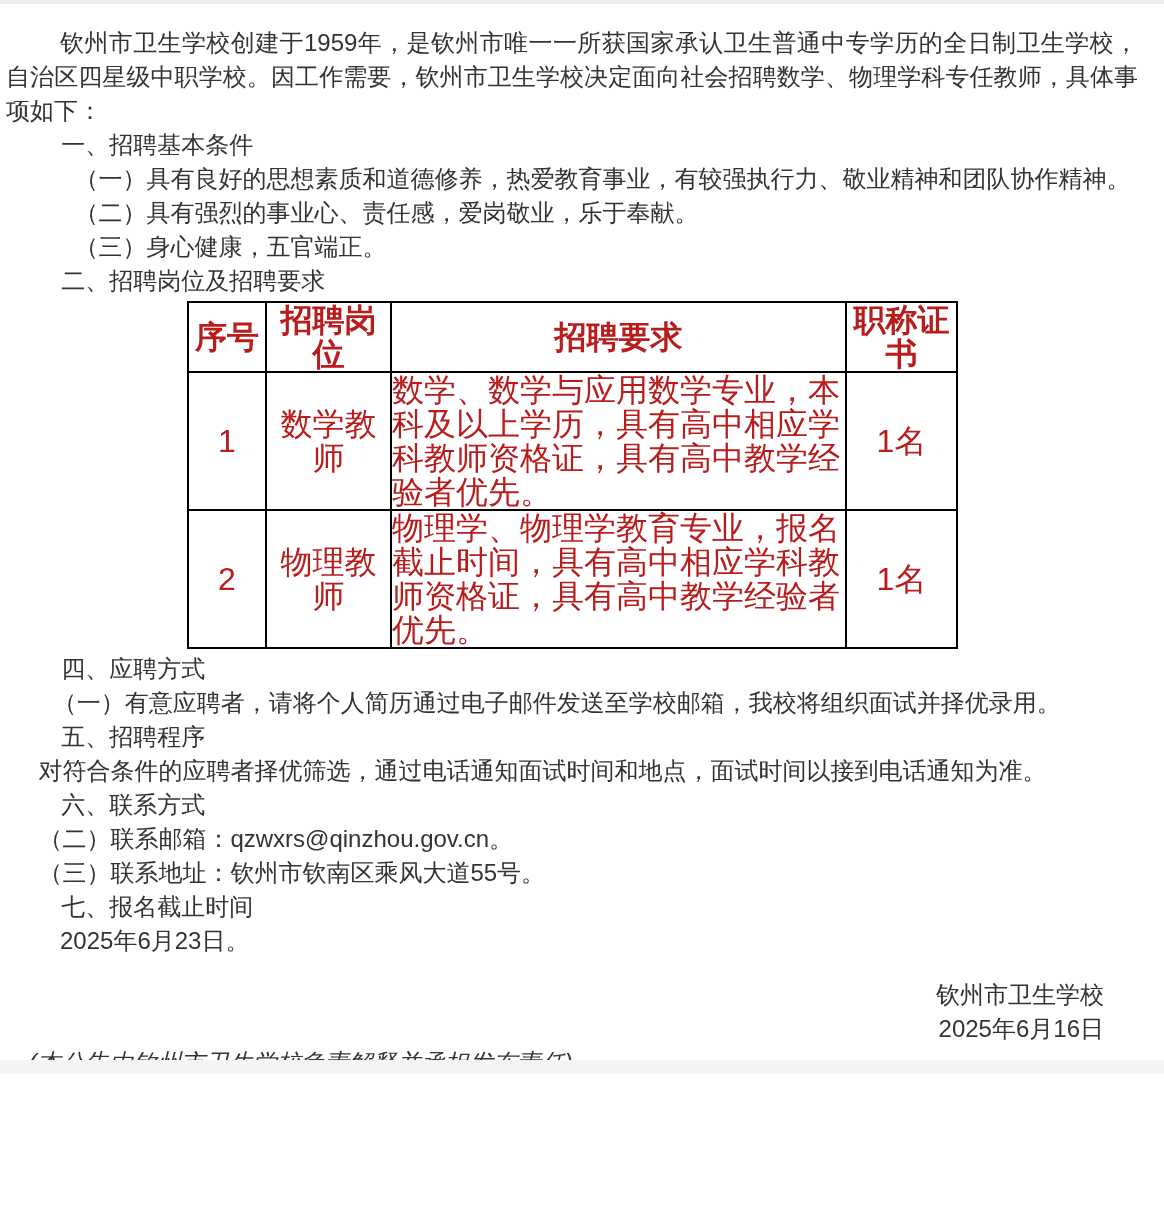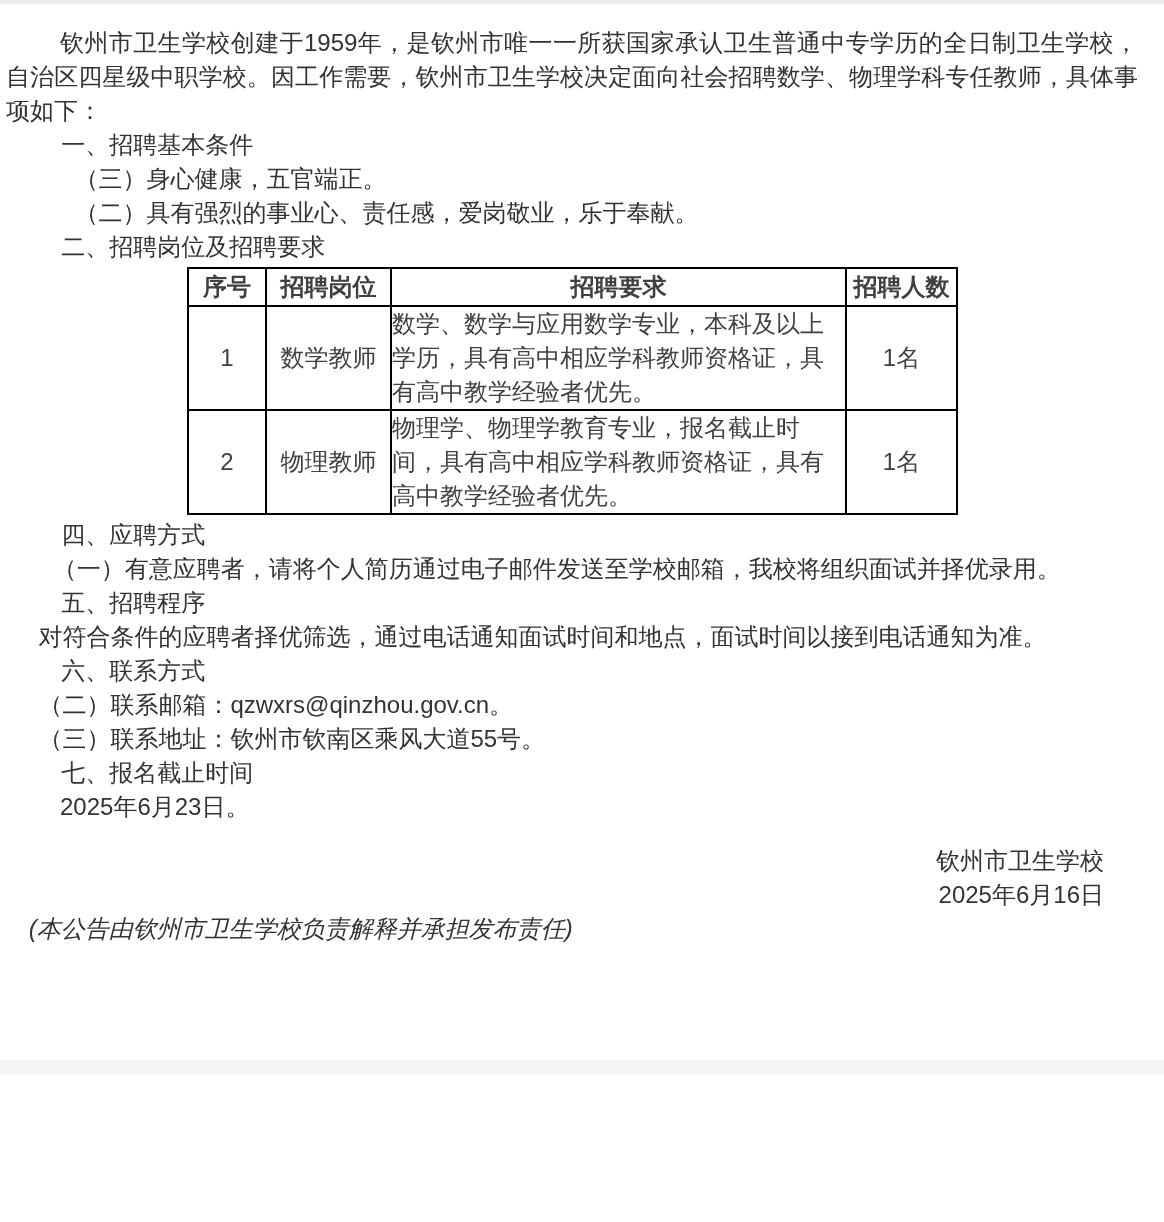--- a/index.html
+++ b/index.html
@@ -55,22 +55,22 @@
     border-collapse: collapse;
     table-layout: fixed;
     width: 771px;
     margin: 3px 0 3px 181px;
     text-align: center;
     line-height: 34px;
   }
   table.recruit th, table.recruit td {
     border: 2px solid #000000;
     padding: 0;
-    font-size: 24px;
-    color: #404040;
+    font-size: 32px;
+    color: #b91c1c;
   }
   table.recruit th {
     font-weight: bold;
     height: 36px;
   }
   td.req {
     text-align: left;
     padding: 0 2px;
   }
   tr.row1 { height: 104px; }
@@ -91,38 +91,39 @@
 <body>
 
 <div class="page">
   <div class="top-strip"></div>
 
   <div class="doc">
 
     <p class="indent-first">钦州市卫生学校创建于1959年，是钦州市唯一一所获国家承认卫生普通中专学历的全日制卫生学校，自治区四星级中职学校。因工作需要，钦州市卫生学校决定面向社会招聘数学、物理学科专任教师，具体事项如下：</p>
 
     <p class="h h1-space">一、招聘基本条件</p>
+    <p class="indent-sub1">（一）具有良好的思想素质和道德修养，热爱教育事业，有较强执行力、敬业精神和团队协作精神。</p>
+    <p class="indent-sub1">（二）具有强烈的事业心、责任感，爱岗敬业，乐于奉献。</p>
     <p class="indent-sub1">（三）身心健康，五官端正。</p>
-    <p class="indent-sub1">（二）具有强烈的事业心、责任感，爱岗敬业，乐于奉献。</p>
 
     <p class="h">二、招聘岗位及招聘要求</p>
 
     <table class="recruit">
       <colgroup>
         <col class="c-no">
           <col class="c-post">
           <col class="c-req">
           <col class="c-num">
       </colgroup>
       <thead>
         <tr>
           <th>序号</th>
           <th>招聘岗位</th>
           <th>招聘要求</th>
-          <th>招聘人数</th>
+          <th>职称证书</th>
         </tr>
       </thead>
       <tbody>
         <tr class="row1">
           <td>1</td>
           <td>数学教师</td>
           <td class="req">数学、数学与应用数学专业，本科及以上学历，具有高中相应学科教师资格证，具有高中教学经验者优先。</td>
           <td>1名</td>
         </tr>
         <tr class="row2">

